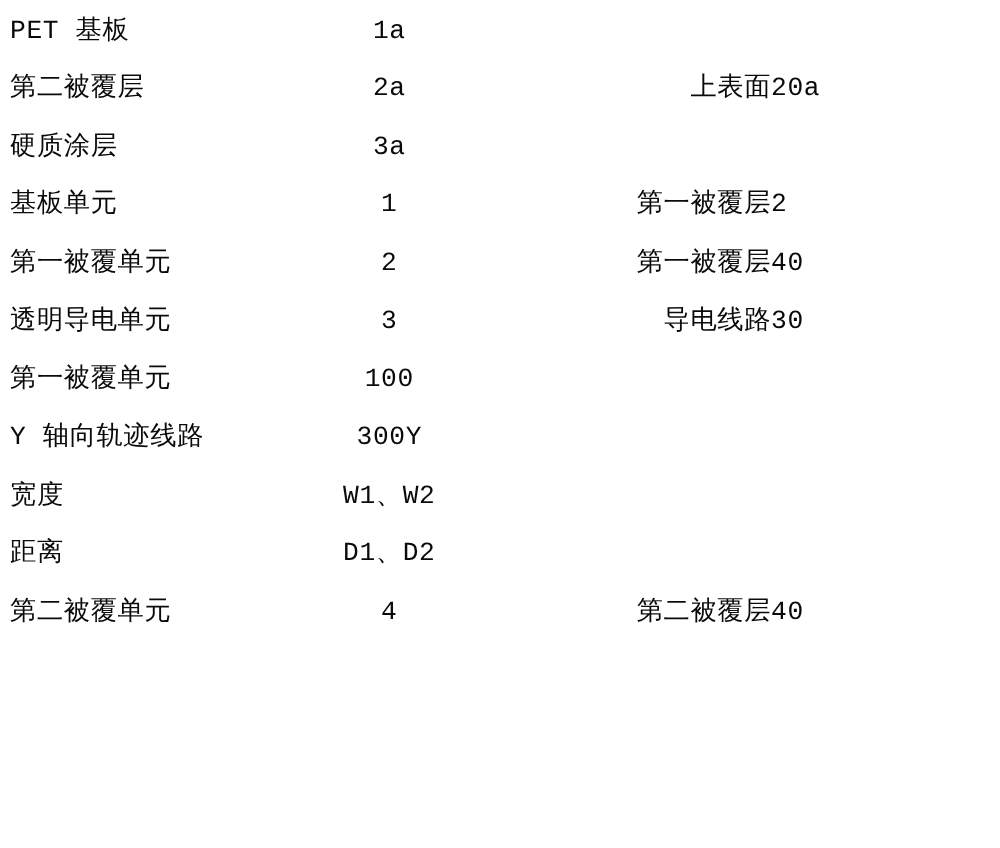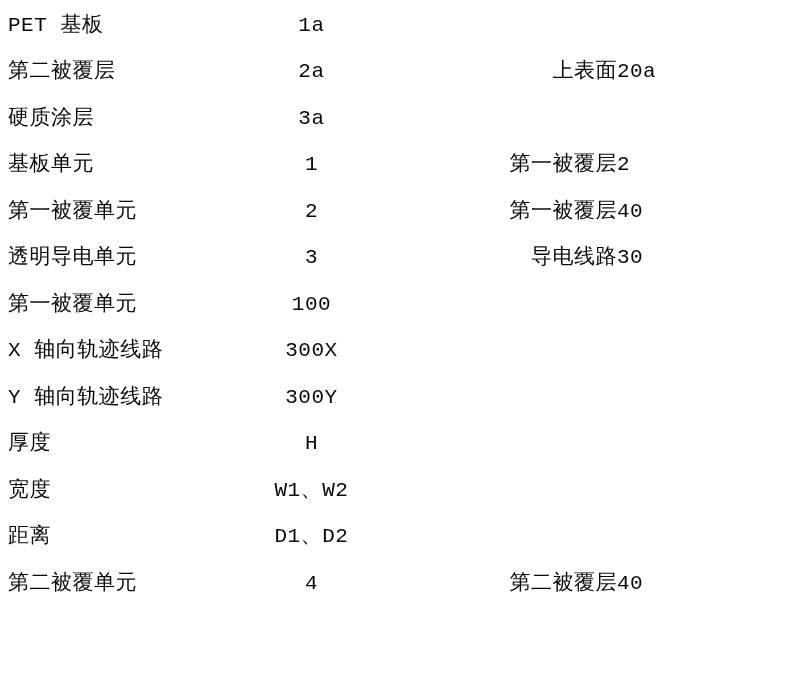--- a/index.html
+++ b/index.html
@@ -121,40 +121,28 @@
       </tr>
 
       <tr>
         <td class="col-term cjk">第一被覆单元</td>
         <td class="col-code code">100</td>
         <td class="col-term2 cjk"></td>
         <td class="col-code2 code"></td>
       </tr>
 
 
-      <tr>
-        <td class="col-term mixed">X 轴向轨迹线路</td>
-        <td class="col-code code">300X</td>
-        <td class="col-term2 cjk"></td>
-        <td class="col-code2 code"></td>
-      </tr>
 
       <tr>
         <td class="col-term mixed">Y 轴向轨迹线路</td>
         <td class="col-code code">300Y</td>
         <td class="col-term2 cjk"></td>
         <td class="col-code2 code"></td>
       </tr>
 
-      <tr>
-        <td class="col-term cjk">厚度</td>
-        <td class="col-code code">H</td>
-        <td class="col-term2 cjk"></td>
-        <td class="col-code2 code"></td>
-      </tr>
 
       <tr>
         <td class="col-term cjk">宽度</td>
         <td class="col-code code">W1、W2</td>
         <td class="col-term2 cjk"></td>
         <td class="col-code2 code"></td>
       </tr>
 
       <tr>
         <td class="col-term cjk">距离</td>

